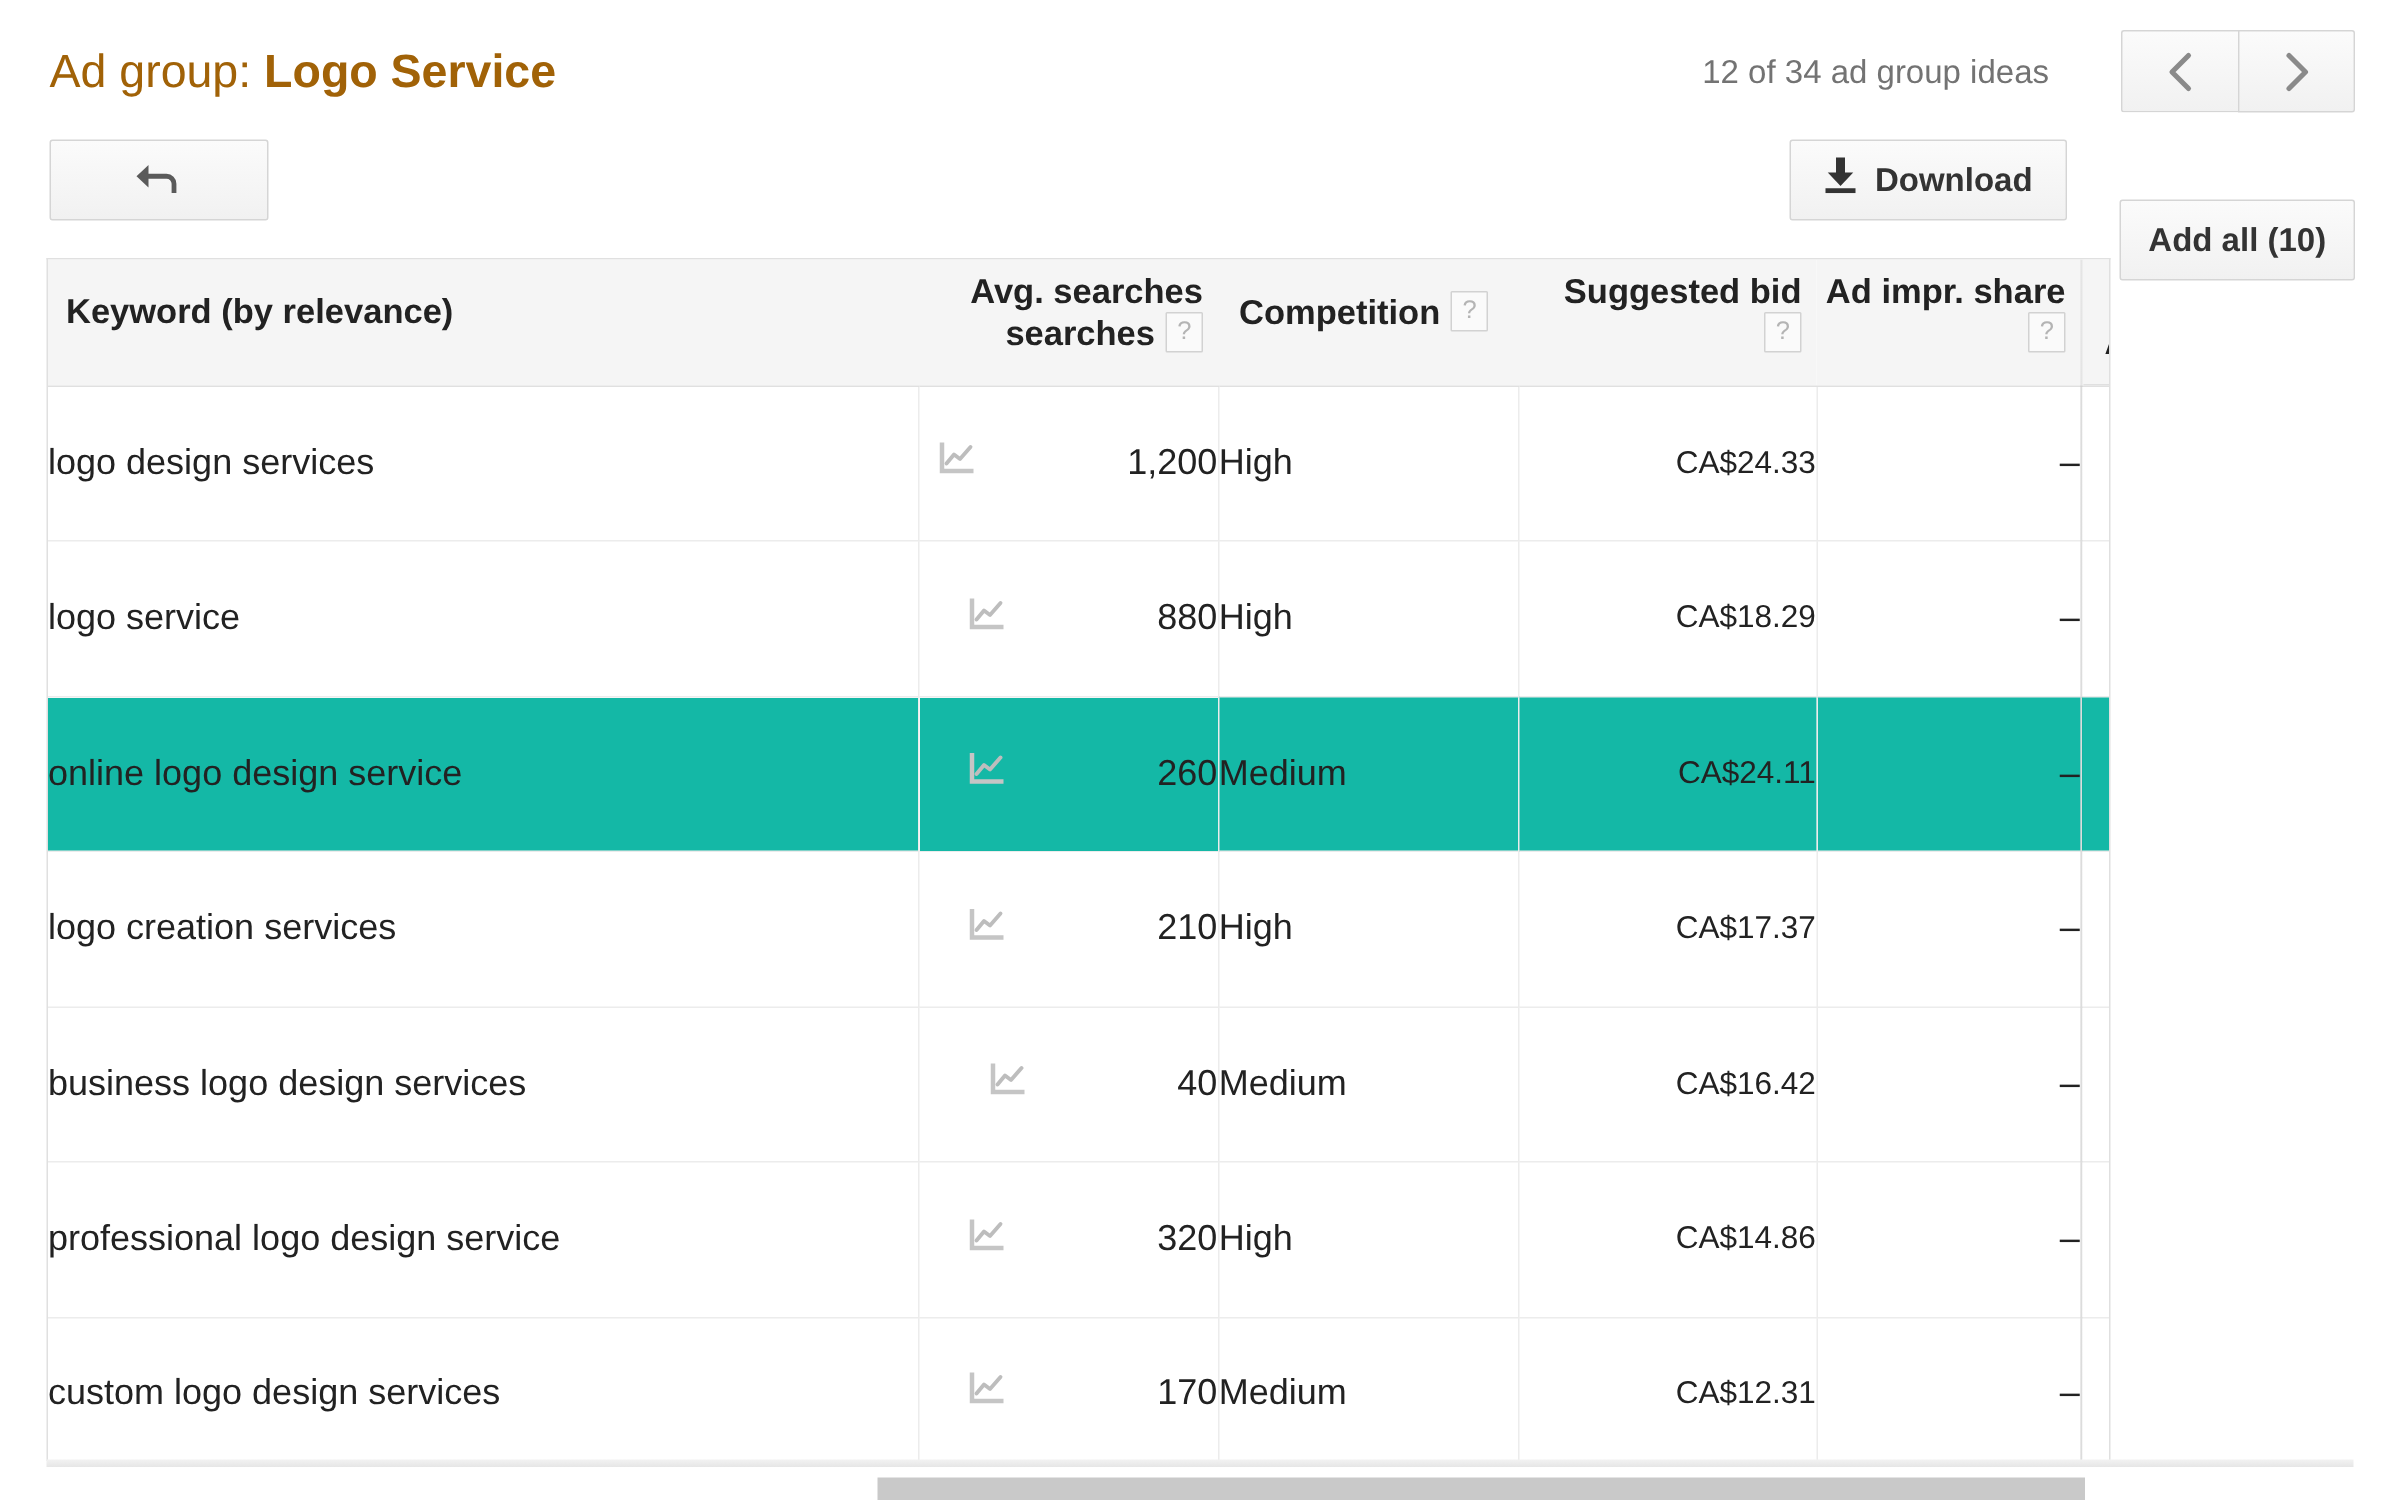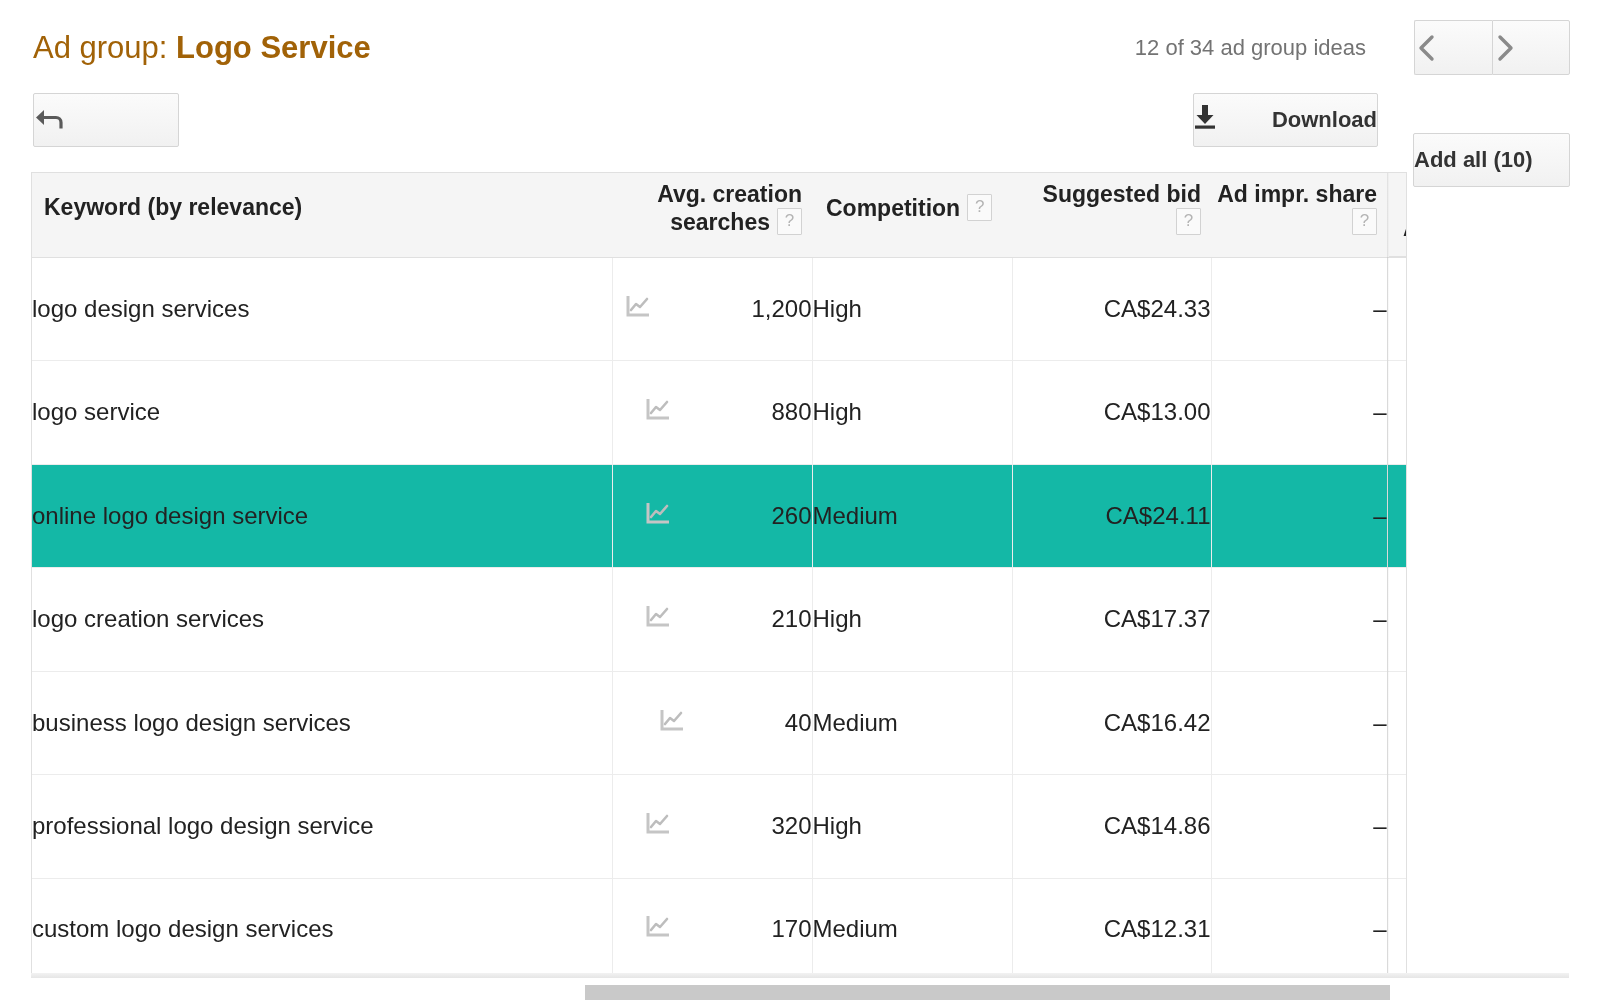--- a/index.html
+++ b/index.html
@@ -53,21 +53,21 @@
     display: flex;
   }
   .btn {
     box-sizing: border-box;
     background: linear-gradient(#fbfbfb, #f1f1f1);
     border: 1px solid #d5d5d5;
     color: #444444;
     font-family: "Liberation Sans", sans-serif;
     display: flex;
     align-items: center;
-    justify-content: space-between;
+    justify-content: center;
     cursor: pointer;
     user-select: none;
   }
   .pager-btn {
     width: 78px;
     height: 55px;
   }
   .pager-btn.prev { border-radius: 2px 0 0 2px; border-right: none; }
   .pager-btn.next { border-radius: 0 2px 2px 0; }
   .chev-svg { display: block; }
@@ -211,21 +211,21 @@
     flex: 0 0 auto;
     display: block;
   }
   td.c-comp {
     padding-left: 14px;
     font-size: 24px;
   }
   td.c-bid {
     text-align: right;
     padding-right: 14px;
-    font-size: 24px;
+    font-size: 21px;
   }
   td.c-share {
     text-align: right;
     padding-right: 14px;
     font-size: 24px;
     color: #222222;
   }
   td.c-add {
     text-align: center;
     border-right: none;
@@ -378,21 +378,21 @@
     <thead>
       <tr>
         <th>
           <div class="th-inner th-kw">
             <span>Keyword (by relevance)</span>
           </div>
         </th>
         <th>
           <div class="th-inner th-num">
             <div class="th-stack">
-              <span>Avg. creation</span>
+              <span>Avg. searches</span>
               <span class="row2">
                 <span>searches</span>
                 <span class="help-q">?</span>
               </span>
             </div>
           </div>
         </th>
         <th>
           <div class="th-inner th-left">
             <span>Competition</span>
@@ -448,21 +448,21 @@
           <td class="c-vol">
             <div class="vol-inner">
               <span class="trend-icon"><svg width="26" height="26" viewBox="0 0 26 26" aria-hidden="true">
                   <path d="M3 3 V22 H24" fill="none" stroke="#c5c5c5" stroke-width="3"></path>
                   <polyline points="6,17 11,11 15,14 22,6" fill="none" stroke="#bdbdbd" stroke-width="2.6" stroke-linecap="round" stroke-linejoin="round"></polyline>
                 </svg></span>
               <span>880</span>
             </div>
           </td>
           <td class="c-comp">High</td>
-          <td class="c-bid">CA$13.00</td>
+          <td class="c-bid">CA$18.29</td>
           <td class="c-share">–</td>
           <td class="c-add"><span class="chev-plain">»</span></td>
         </tr>
         <tr class="row-highlight">
           <td class="c-keyword">online logo design service</td>
           <td class="c-vol">
             <div class="vol-inner">
               <span class="trend-icon"><svg width="26" height="26" viewBox="0 0 26 26" aria-hidden="true">
                   <path d="M3 3 V22 H24" fill="none" stroke="#c5c5c5" stroke-width="3"></path>
                   <polyline points="6,17 11,11 15,14 22,6" fill="none" stroke="#bdbdbd" stroke-width="2.6" stroke-linecap="round" stroke-linejoin="round"></polyline>

